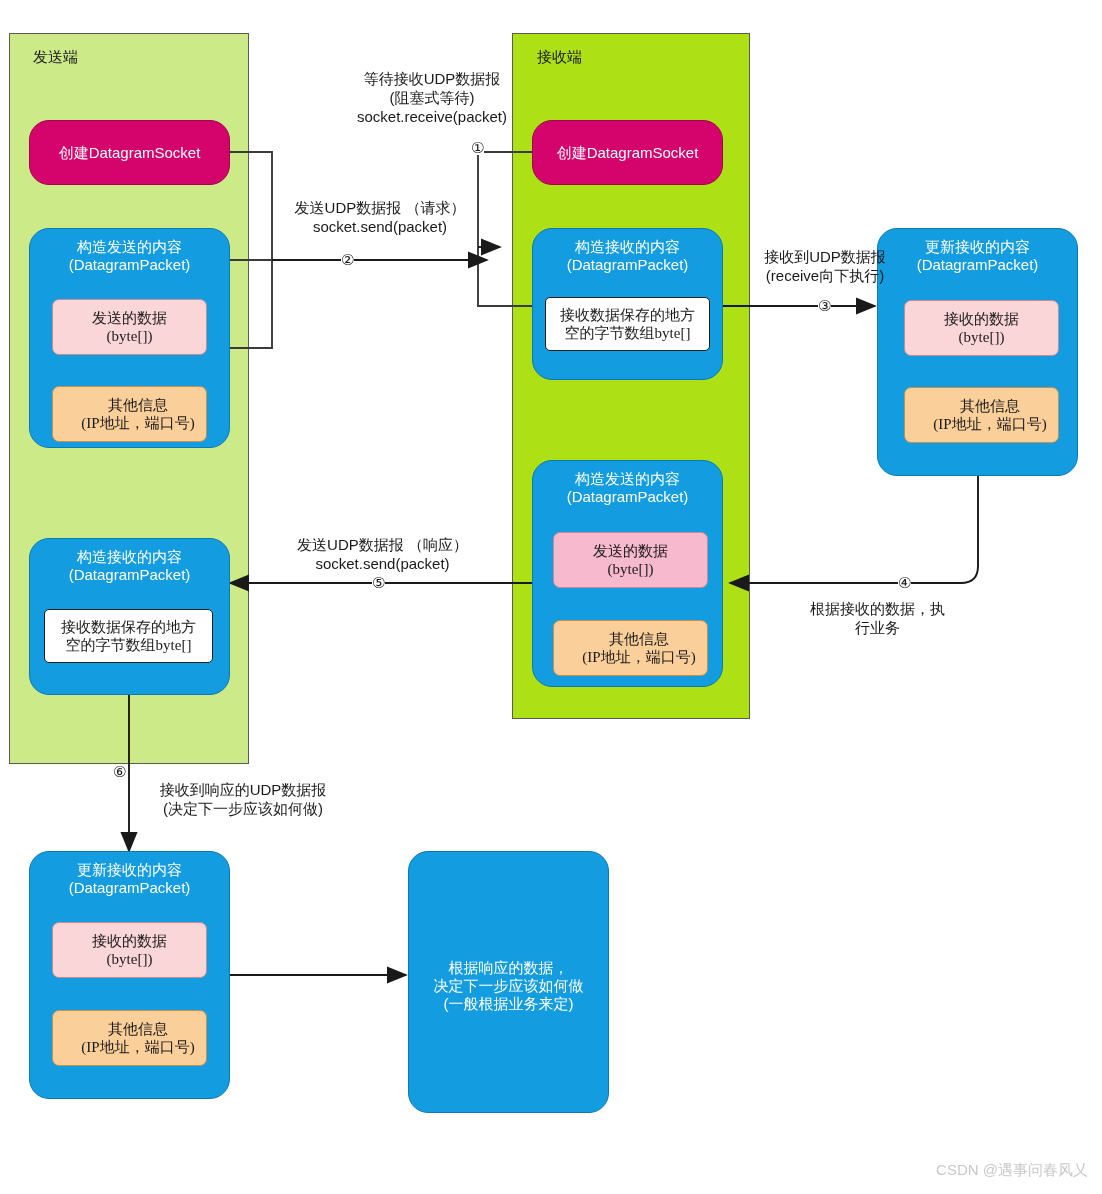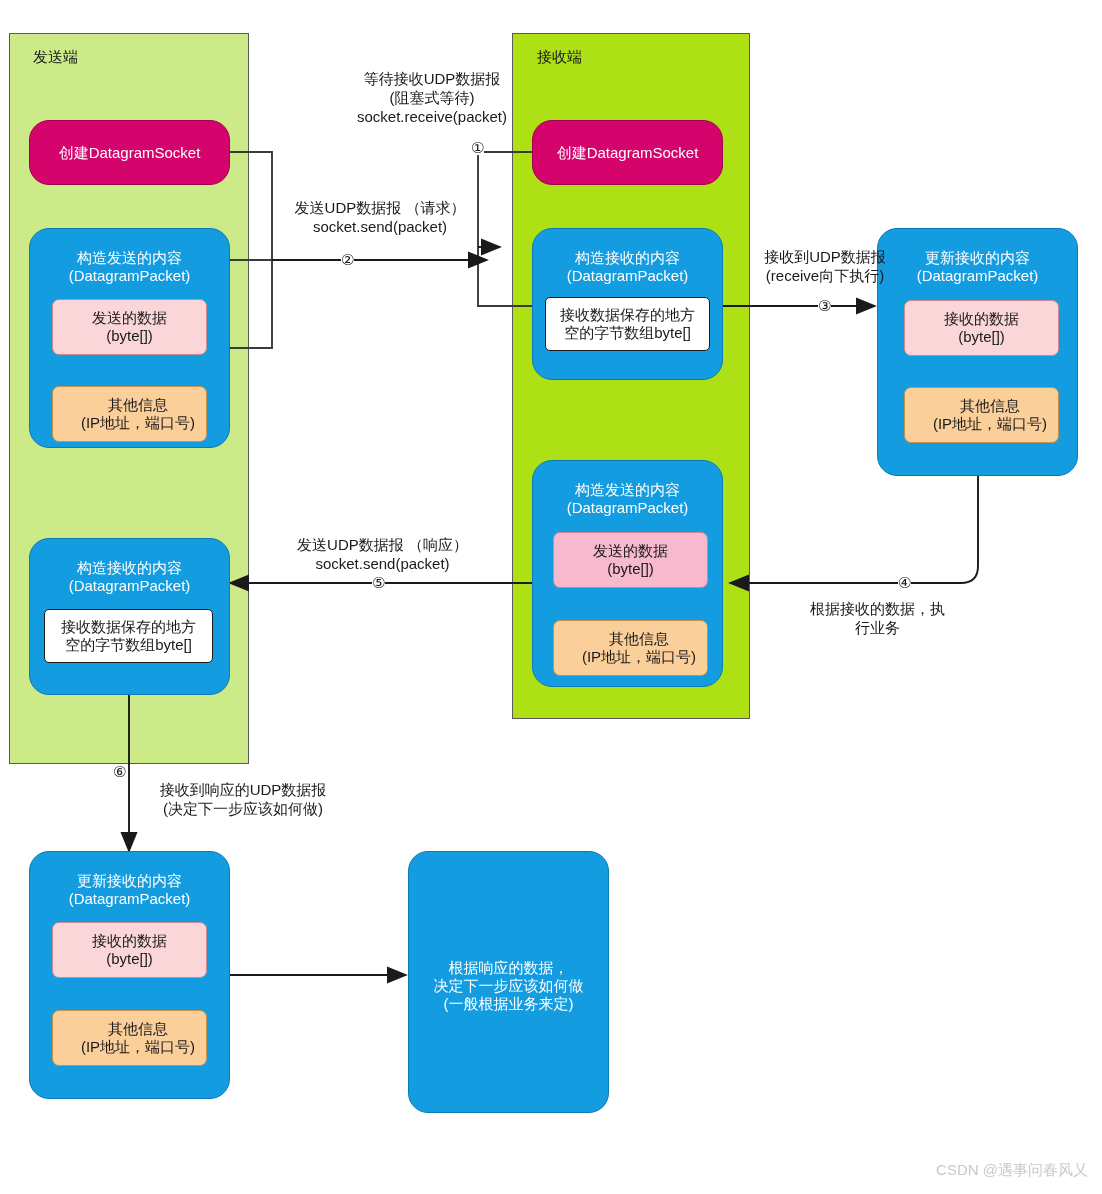--- a/index.html
+++ b/index.html
@@ -45,21 +45,21 @@
     border: 1px solid #a0034f;
     color: #ffffff;
     justify-content: center;
     font-size: 15px;
   }
   .node-blue {
     background: #139ce0;
     border: 1px solid #0d7bb3;
     color: #ffffff;
     font-size: 15px;
-    padding-top: 20px;
+    padding-top: 9px;
   }
   .node-blue.center {
     justify-content: center;
     padding-top: 8px;
   }
   .node-title { white-space: pre-line; }
 
   
   .sub {
     position: absolute;
@@ -67,20 +67,21 @@
     border-radius: 7px;
     display: flex;
     flex-direction: column;
     align-items: center;
     justify-content: center;
     text-align: center;
     font-size: 15px;
     color: #1a1a1a;
     line-height: 1.2;
     white-space: pre-line;
+    font-family: Liberation Serif, serif;
   }
   .sub-pink   { background: #fbd6d9; border: 1px solid #c98b90; }
   .sub-pink2  { background: #f7b9cd; border: 1px solid #c98b90; }
   .sub-orange { background: #fbcf9a; border: 1px solid #c58f4c; padding-left: 17px; }
   .sub-white  { background: #ffffff; border: 1px solid #1a1a1a; border-radius: 5px; }
 
   
   .conn-label {
     position: absolute;
     font-size: 15px;

